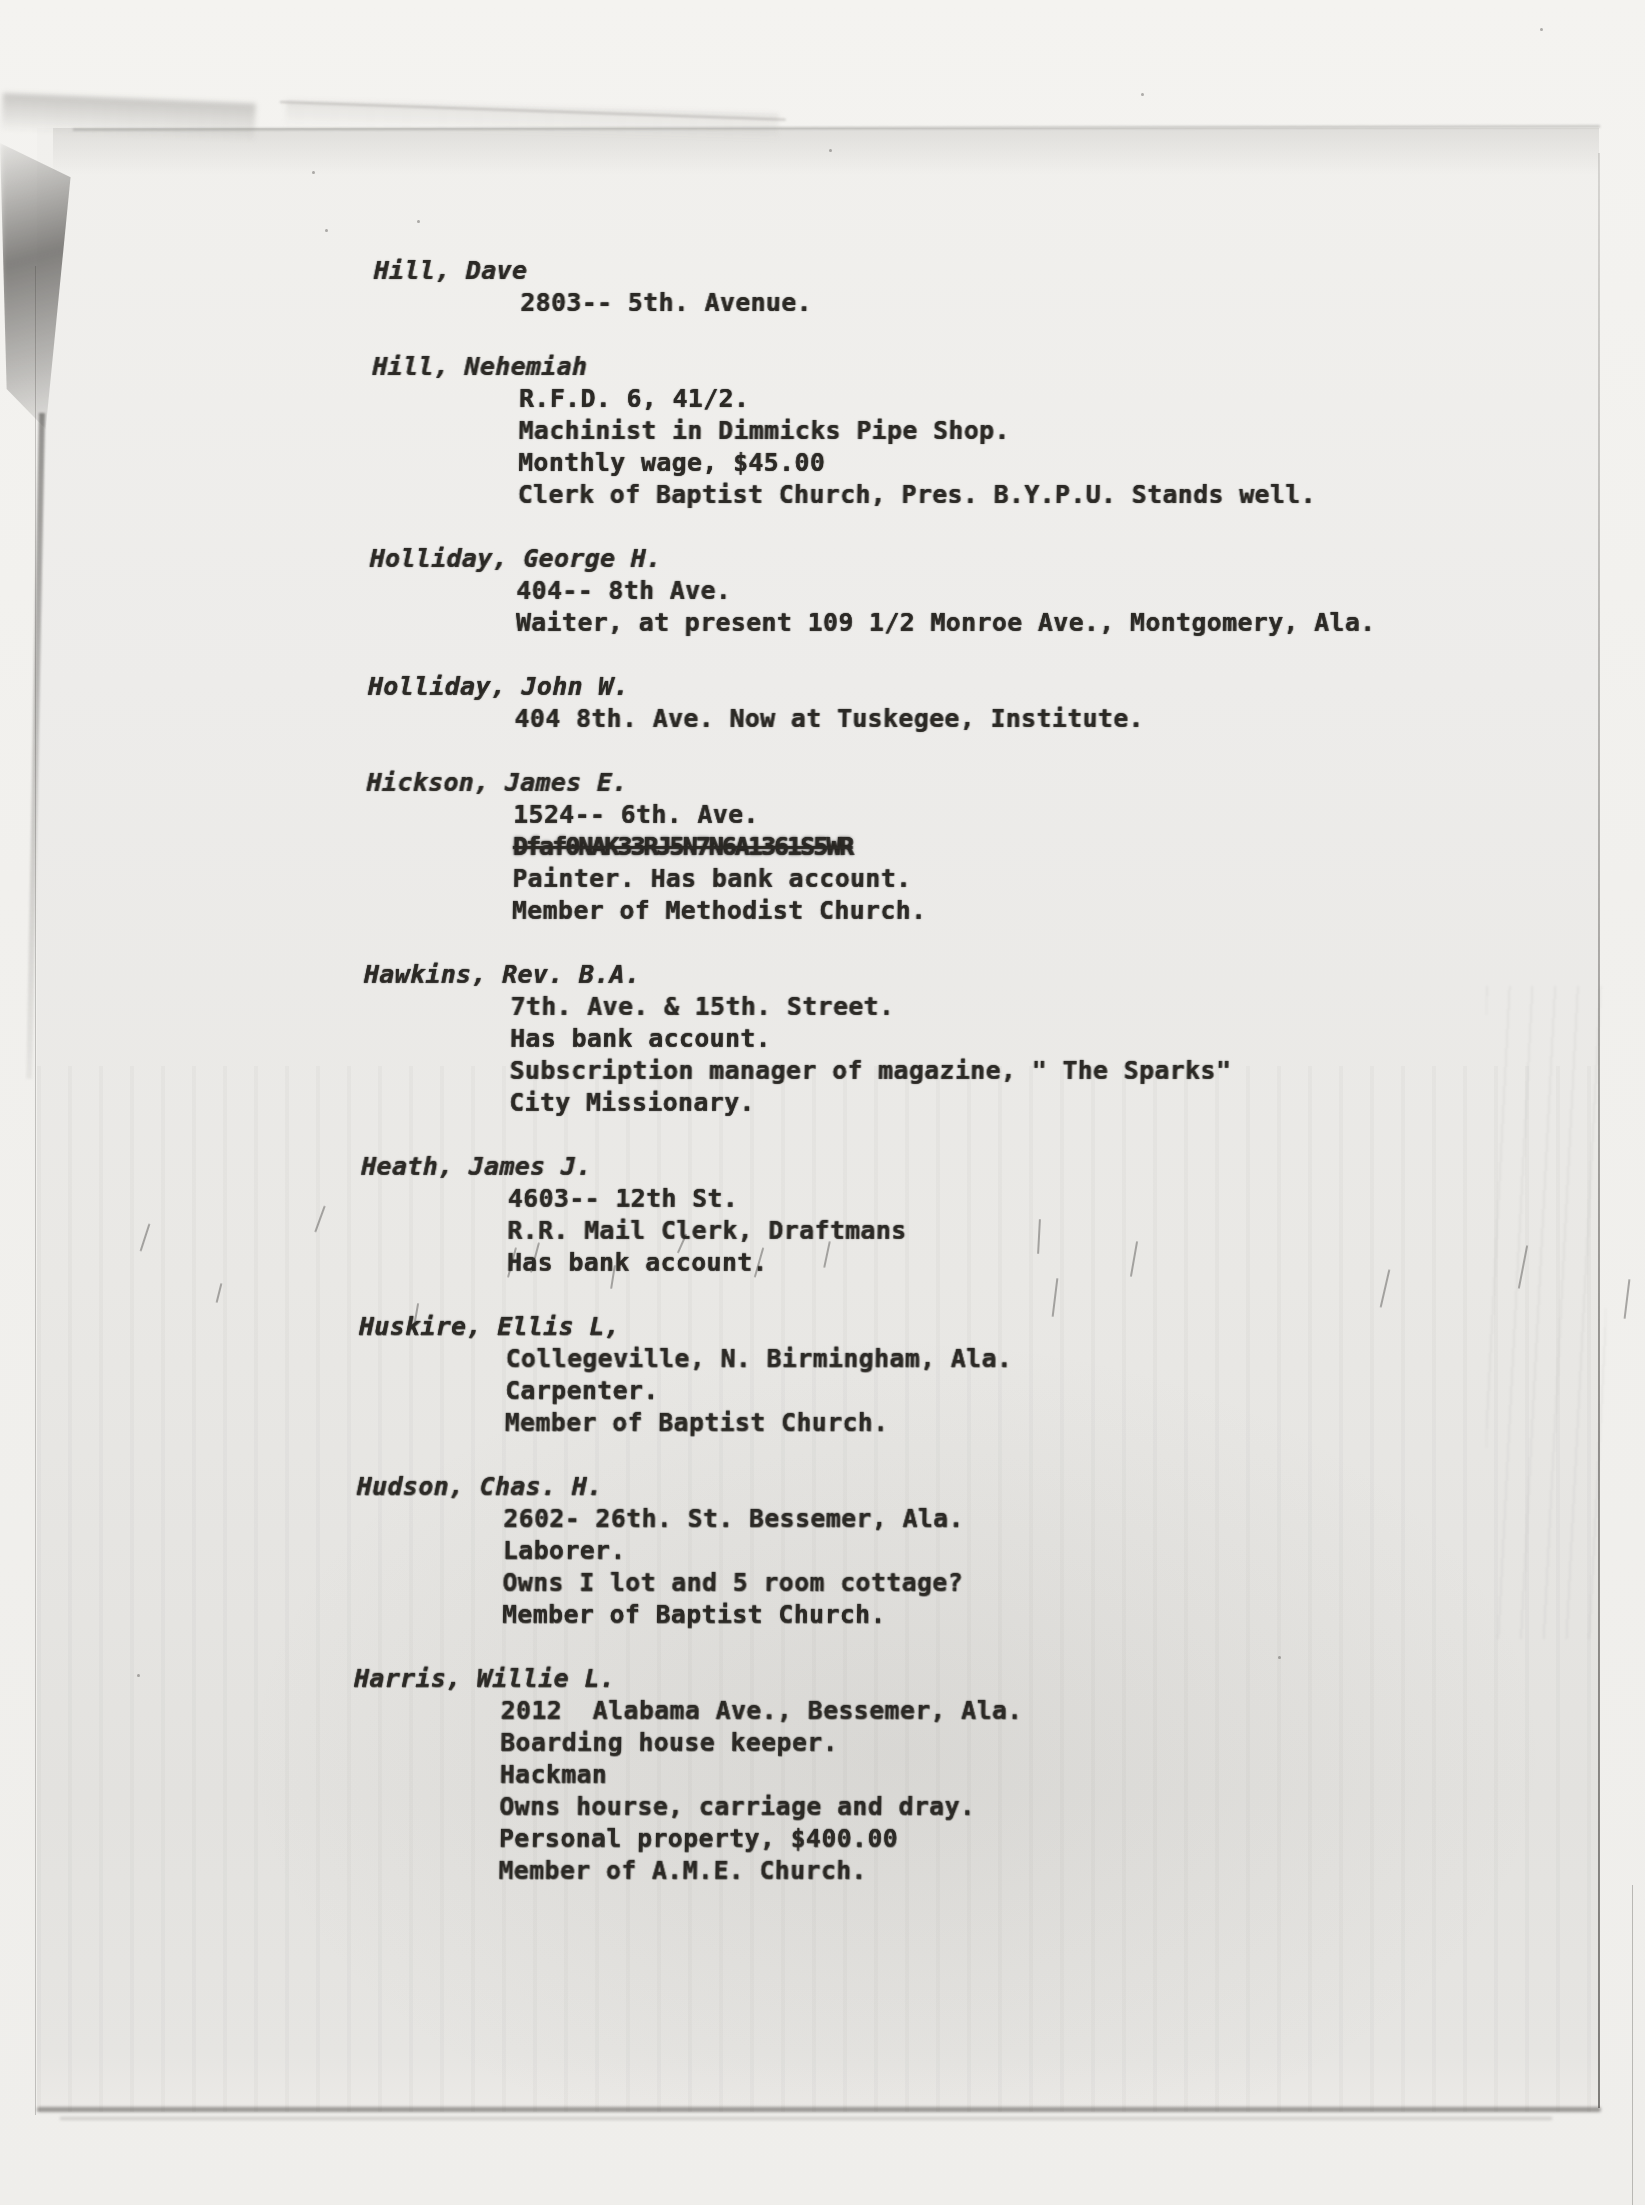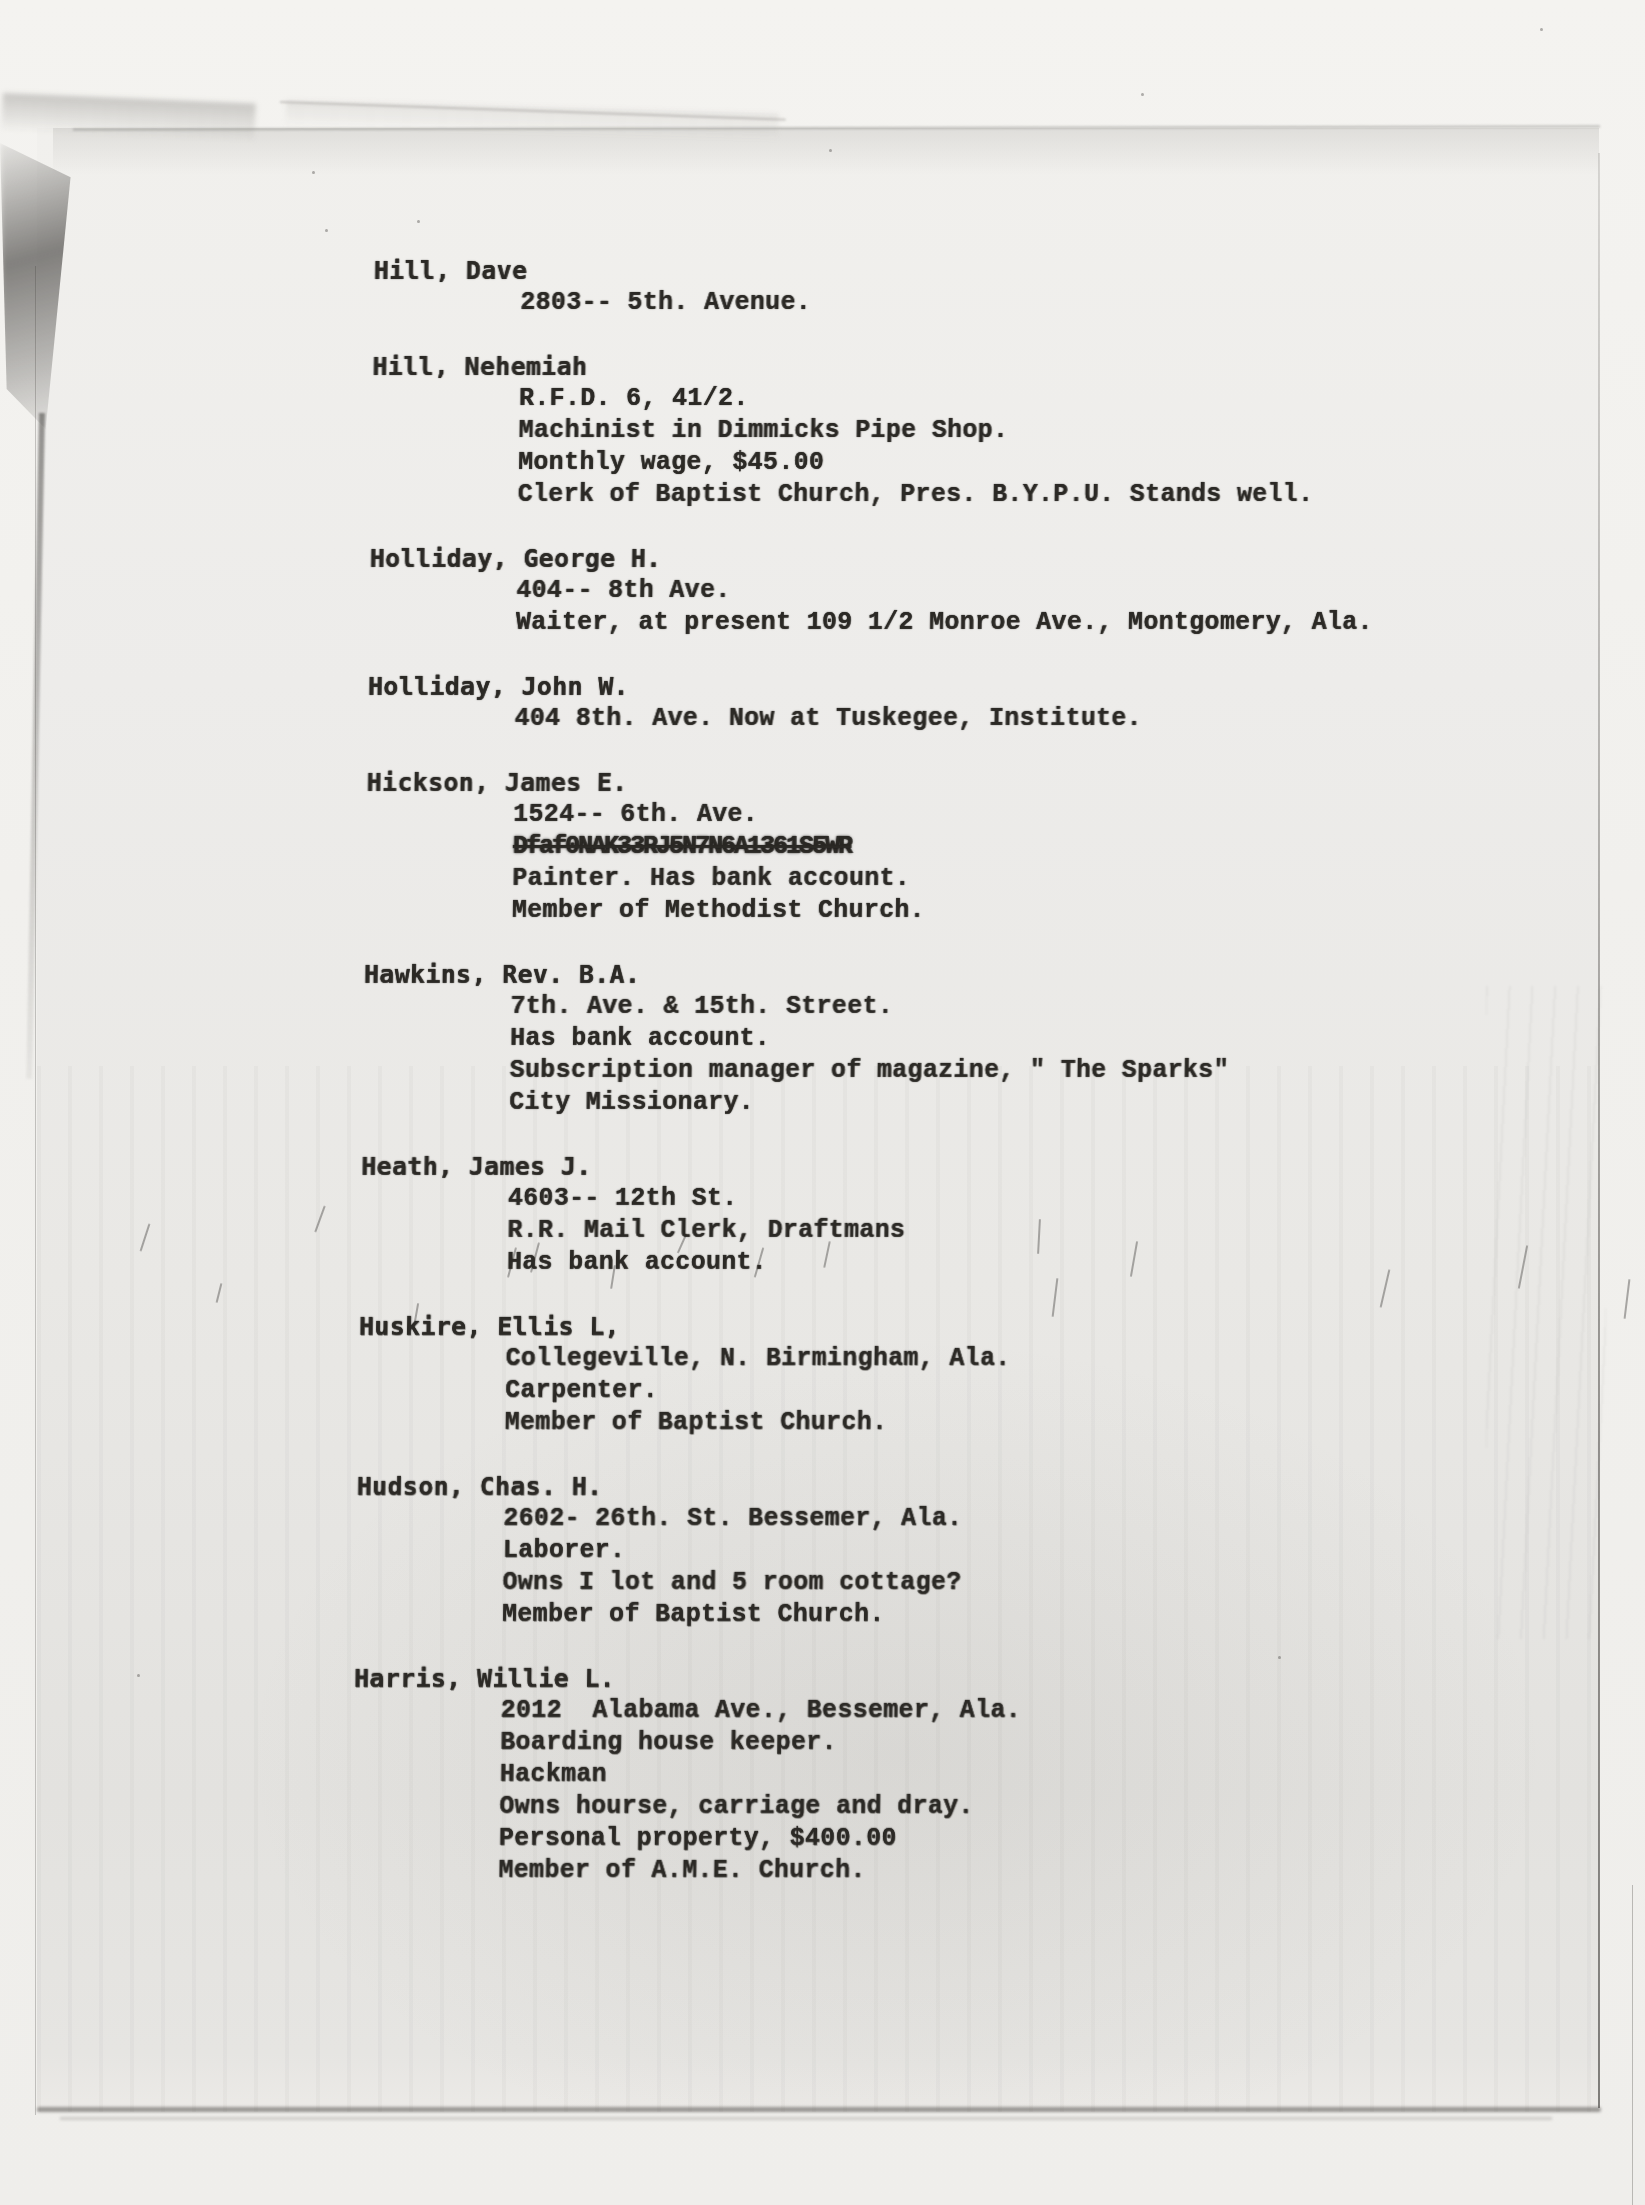--- a/index.html
+++ b/index.html
@@ -50,22 +50,22 @@
   .text-layer{
     position:absolute;left:0;top:255px;width:1646px;
     transform:skewX(-0.8deg);transform-origin:0 0;
     font-size:25px;font-weight:700;
     color:#2b2925;
     text-shadow:0 0 0.7px rgba(35,33,29,0.85),0 0 2px rgba(35,33,29,0.28),0.4px 0.4px 0 rgba(55,52,48,0.4);
     filter:blur(0.3px);
     letter-spacing:0.3px;
   }
   .line{height:32px;line-height:32px;white-space:pre;}
-  .line.name{padding-left:374px;}
-  .line.detail{padding-left:521px;font-family:Liberation Mono, monospace;}
+  .line.name{padding-left:374px;font-style:italic;}
+  .line.detail{padding-left:521px;}
   .entry{margin-bottom:32px;}
   .struck{
     text-decoration:line-through;
     text-decoration-thickness:2.7px;
     letter-spacing:-2px;
     text-shadow:0 0 1.3px rgba(25,23,20,0.95),0 0 3.3px rgba(25,23,20,0.4),0.7px 0 0 rgba(25,23,20,0.8);
   }
 
   
   .pm{position:absolute;width:2px;border-radius:1.3px;background:rgba(92,90,87,0.5);filter:blur(0.5px);}

